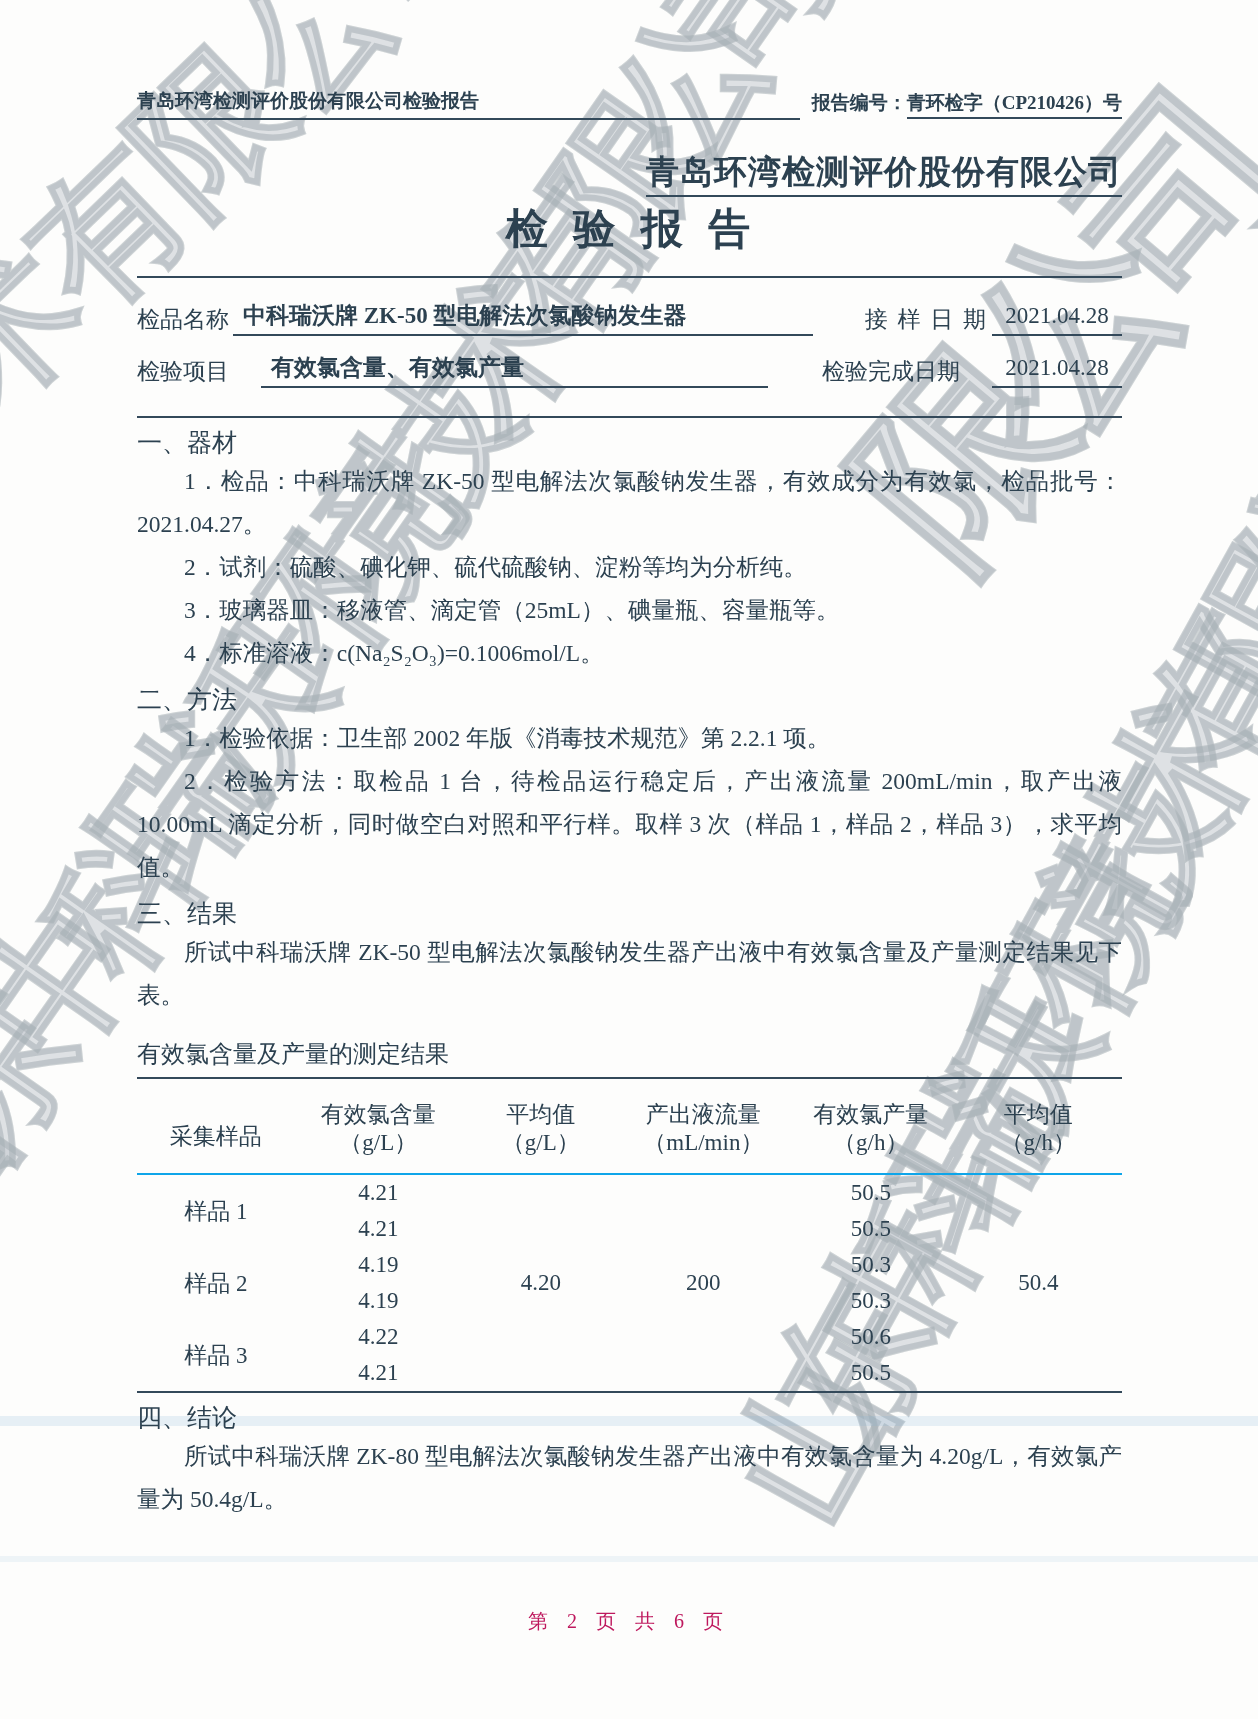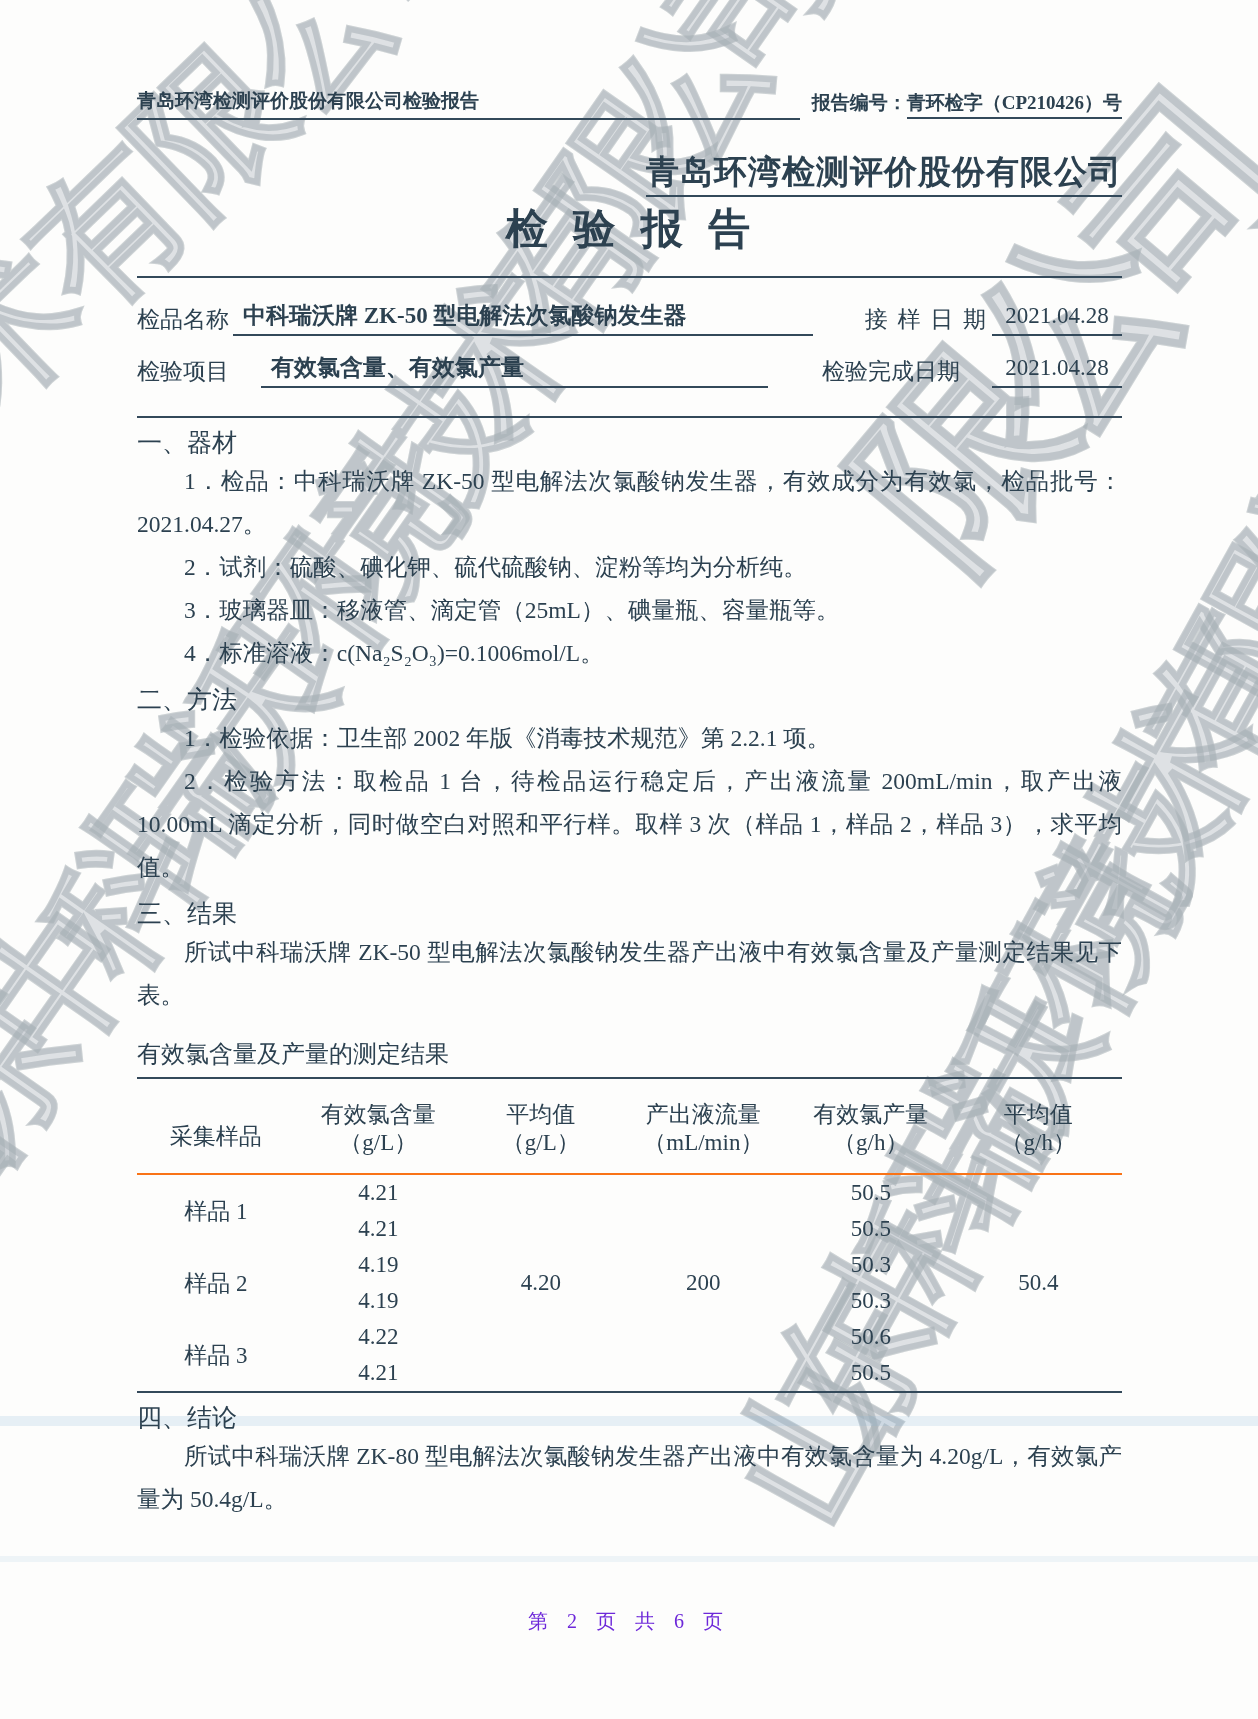--- a/index.html
+++ b/index.html
@@ -42,26 +42,26 @@
   .info-row.r2 { margin-top:16px;gap:28px; }
   .info-label { white-space:nowrap; }
   .info-label.right { margin-left:26px; letter-spacing:2px; }
   .info-value { flex:1 1 auto; border-bottom:2px solid #33495a; padding:0 0 2px 10px; margin-left:4px; margin-right:26px; white-space:nowrap; font-weight:bold; }
   .date-value { width:130px; text-align:center; border-bottom:2px solid #33495a; padding-bottom:2px; margin-left:4px; }
   .sec-heading { font-size:25px; line-height:34px; margin:8px 0 0 0; }
   .para { font-size:23.5px; line-height:43px; margin:0; text-align:justify; text-indent:47px; }
   .table-title { text-align:left; font-size:24px; line-height:34px; margin-top:20px; }
   table.results { width:100%; margin-top:6px; border-collapse:collapse; font-size:23px;
     border-top:2.5px solid #33495a; border-bottom:2.5px solid #33495a; }
-  table.results thead { border-bottom:2px solid #f97316; }
+  table.results thead { border-bottom:2px solid #0ea5e9; }
   table.results th { font-weight:normal; text-align:center; padding:0; }
   table.results tr.names th { padding-top:22px; line-height:28px; }
   table.results tr.units th { padding-bottom:16px; line-height:28px; }
   table.results td { text-align:center; height:34px; vertical-align:middle; }
-  .footer { position:absolute; left:0; right:0; top:1608px; z-index:1; text-align:center; font-size:20px; letter-spacing:7px; color:#6d28d9; }
+  .footer { position:absolute; left:0; right:0; top:1608px; z-index:1; text-align:center; font-size:20px; letter-spacing:7px; color:#be185d; }
 </style>
 </head>
 <body>
 
 <div class="page">
 
   <div class="wm wm1">山东中科瑞沃环境技术有限公司</div>
   <div class="wm wm2">山东中科瑞沃环境技术有限公司</div>
   <div class="wm wm3">山东中科瑞沃环境技术有限公司</div>
   <div class="wm wm4">限公司</div>

